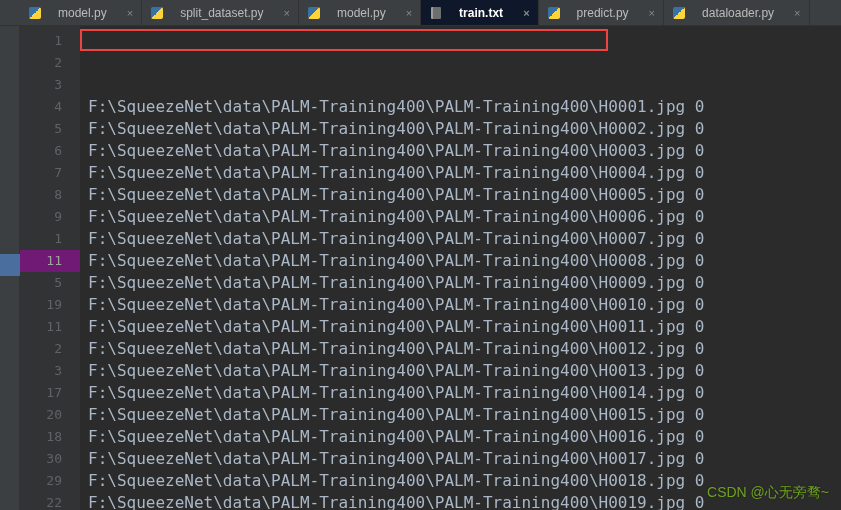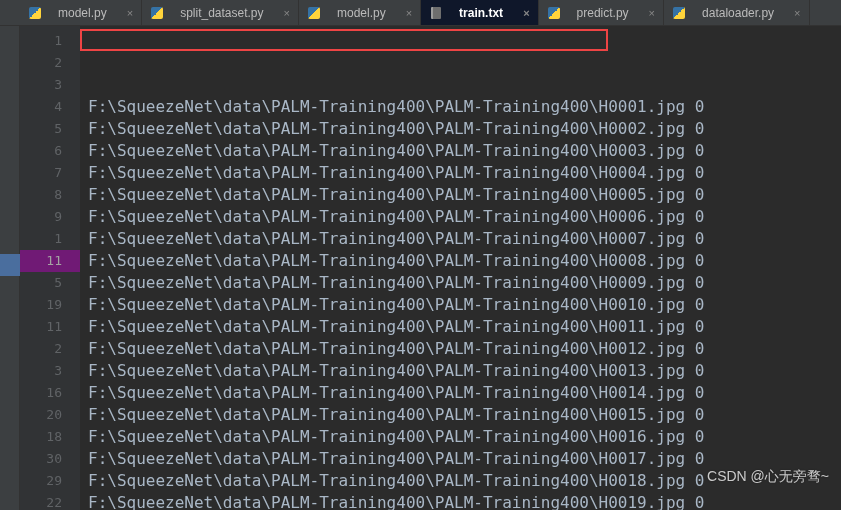--- a/index.html
+++ b/index.html
@@ -107,22 +107,22 @@
       position: absolute;
       left: 0;
       top: 228px;
       width: 20px;
       height: 22px;
       background: #4a6e9e;
     }
     .watermark {
       position: absolute;
       right: 12px;
-      bottom: 24px;
-      color: #ffffff;
+      bottom: 8px;
+      color: #84cc16;
       font-family: -apple-system, "Segoe UI", sans-serif;
       font-size: 14px;
       opacity: 0.75;
       text-shadow: 0 0 2px rgba(0,0,0,0.5);
       margin-left: 41px;
     }
     .py-icon {
       background: linear-gradient(135deg, #3572A5 50%, #FFD43B 50%);
       border-radius: 2px;
       width: 12px;
@@ -198,21 +198,21 @@
       <div class="gutter-line">7</div>
       <div class="gutter-line">8</div>
       <div class="gutter-line">9</div>
       <div class="gutter-line">1</div>
       <div class="gutter-line gutter-highlight">11</div>
       <div class="gutter-line">5</div>
       <div class="gutter-line">19</div>
       <div class="gutter-line">11</div>
       <div class="gutter-line">2</div>
       <div class="gutter-line">3</div>
-      <div class="gutter-line">16</div>
+      <div class="gutter-line">17</div>
       <div class="gutter-line">20</div>
       <div class="gutter-line">18</div>
       <div class="gutter-line">30</div>
       <div class="gutter-line">29</div>
       <div class="gutter-line">22</div>
     </div>
   <div class="code-area" id="code-area">
     <div class="highlight-box"></div>
   <div class="code-line">F:\SqueezeNet\data\PALM-Training400\PALM-Training400\H0001.jpg 0</div><div class="code-line">F:\SqueezeNet\data\PALM-Training400\PALM-Training400\H0002.jpg 0</div><div class="code-line">F:\SqueezeNet\data\PALM-Training400\PALM-Training400\H0003.jpg 0</div><div class="code-line">F:\SqueezeNet\data\PALM-Training400\PALM-Training400\H0004.jpg 0</div><div class="code-line">F:\SqueezeNet\data\PALM-Training400\PALM-Training400\H0005.jpg 0</div><div class="code-line">F:\SqueezeNet\data\PALM-Training400\PALM-Training400\H0006.jpg 0</div><div class="code-line">F:\SqueezeNet\data\PALM-Training400\PALM-Training400\H0007.jpg 0</div><div class="code-line">F:\SqueezeNet\data\PALM-Training400\PALM-Training400\H0008.jpg 0</div><div class="code-line">F:\SqueezeNet\data\PALM-Training400\PALM-Training400\H0009.jpg 0</div><div class="code-line">F:\SqueezeNet\data\PALM-Training400\PALM-Training400\H0010.jpg 0</div><div class="code-line">F:\SqueezeNet\data\PALM-Training400\PALM-Training400\H0011.jpg 0</div><div class="code-line">F:\SqueezeNet\data\PALM-Training400\PALM-Training400\H0012.jpg 0</div><div class="code-line">F:\SqueezeNet\data\PALM-Training400\PALM-Training400\H0013.jpg 0</div><div class="code-line">F:\SqueezeNet\data\PALM-Training400\PALM-Training400\H0014.jpg 0</div><div class="code-line">F:\SqueezeNet\data\PALM-Training400\PALM-Training400\H0015.jpg 0</div><div class="code-line">F:\SqueezeNet\data\PALM-Training400\PALM-Training400\H0016.jpg 0</div><div class="code-line">F:\SqueezeNet\data\PALM-Training400\PALM-Training400\H0017.jpg 0</div><div class="code-line">F:\SqueezeNet\data\PALM-Training400\PALM-Training400\H0018.jpg 0</div><div class="code-line">F:\SqueezeNet\data\PALM-Training400\PALM-Training400\H0019.jpg 0</div></div>
 </div>

